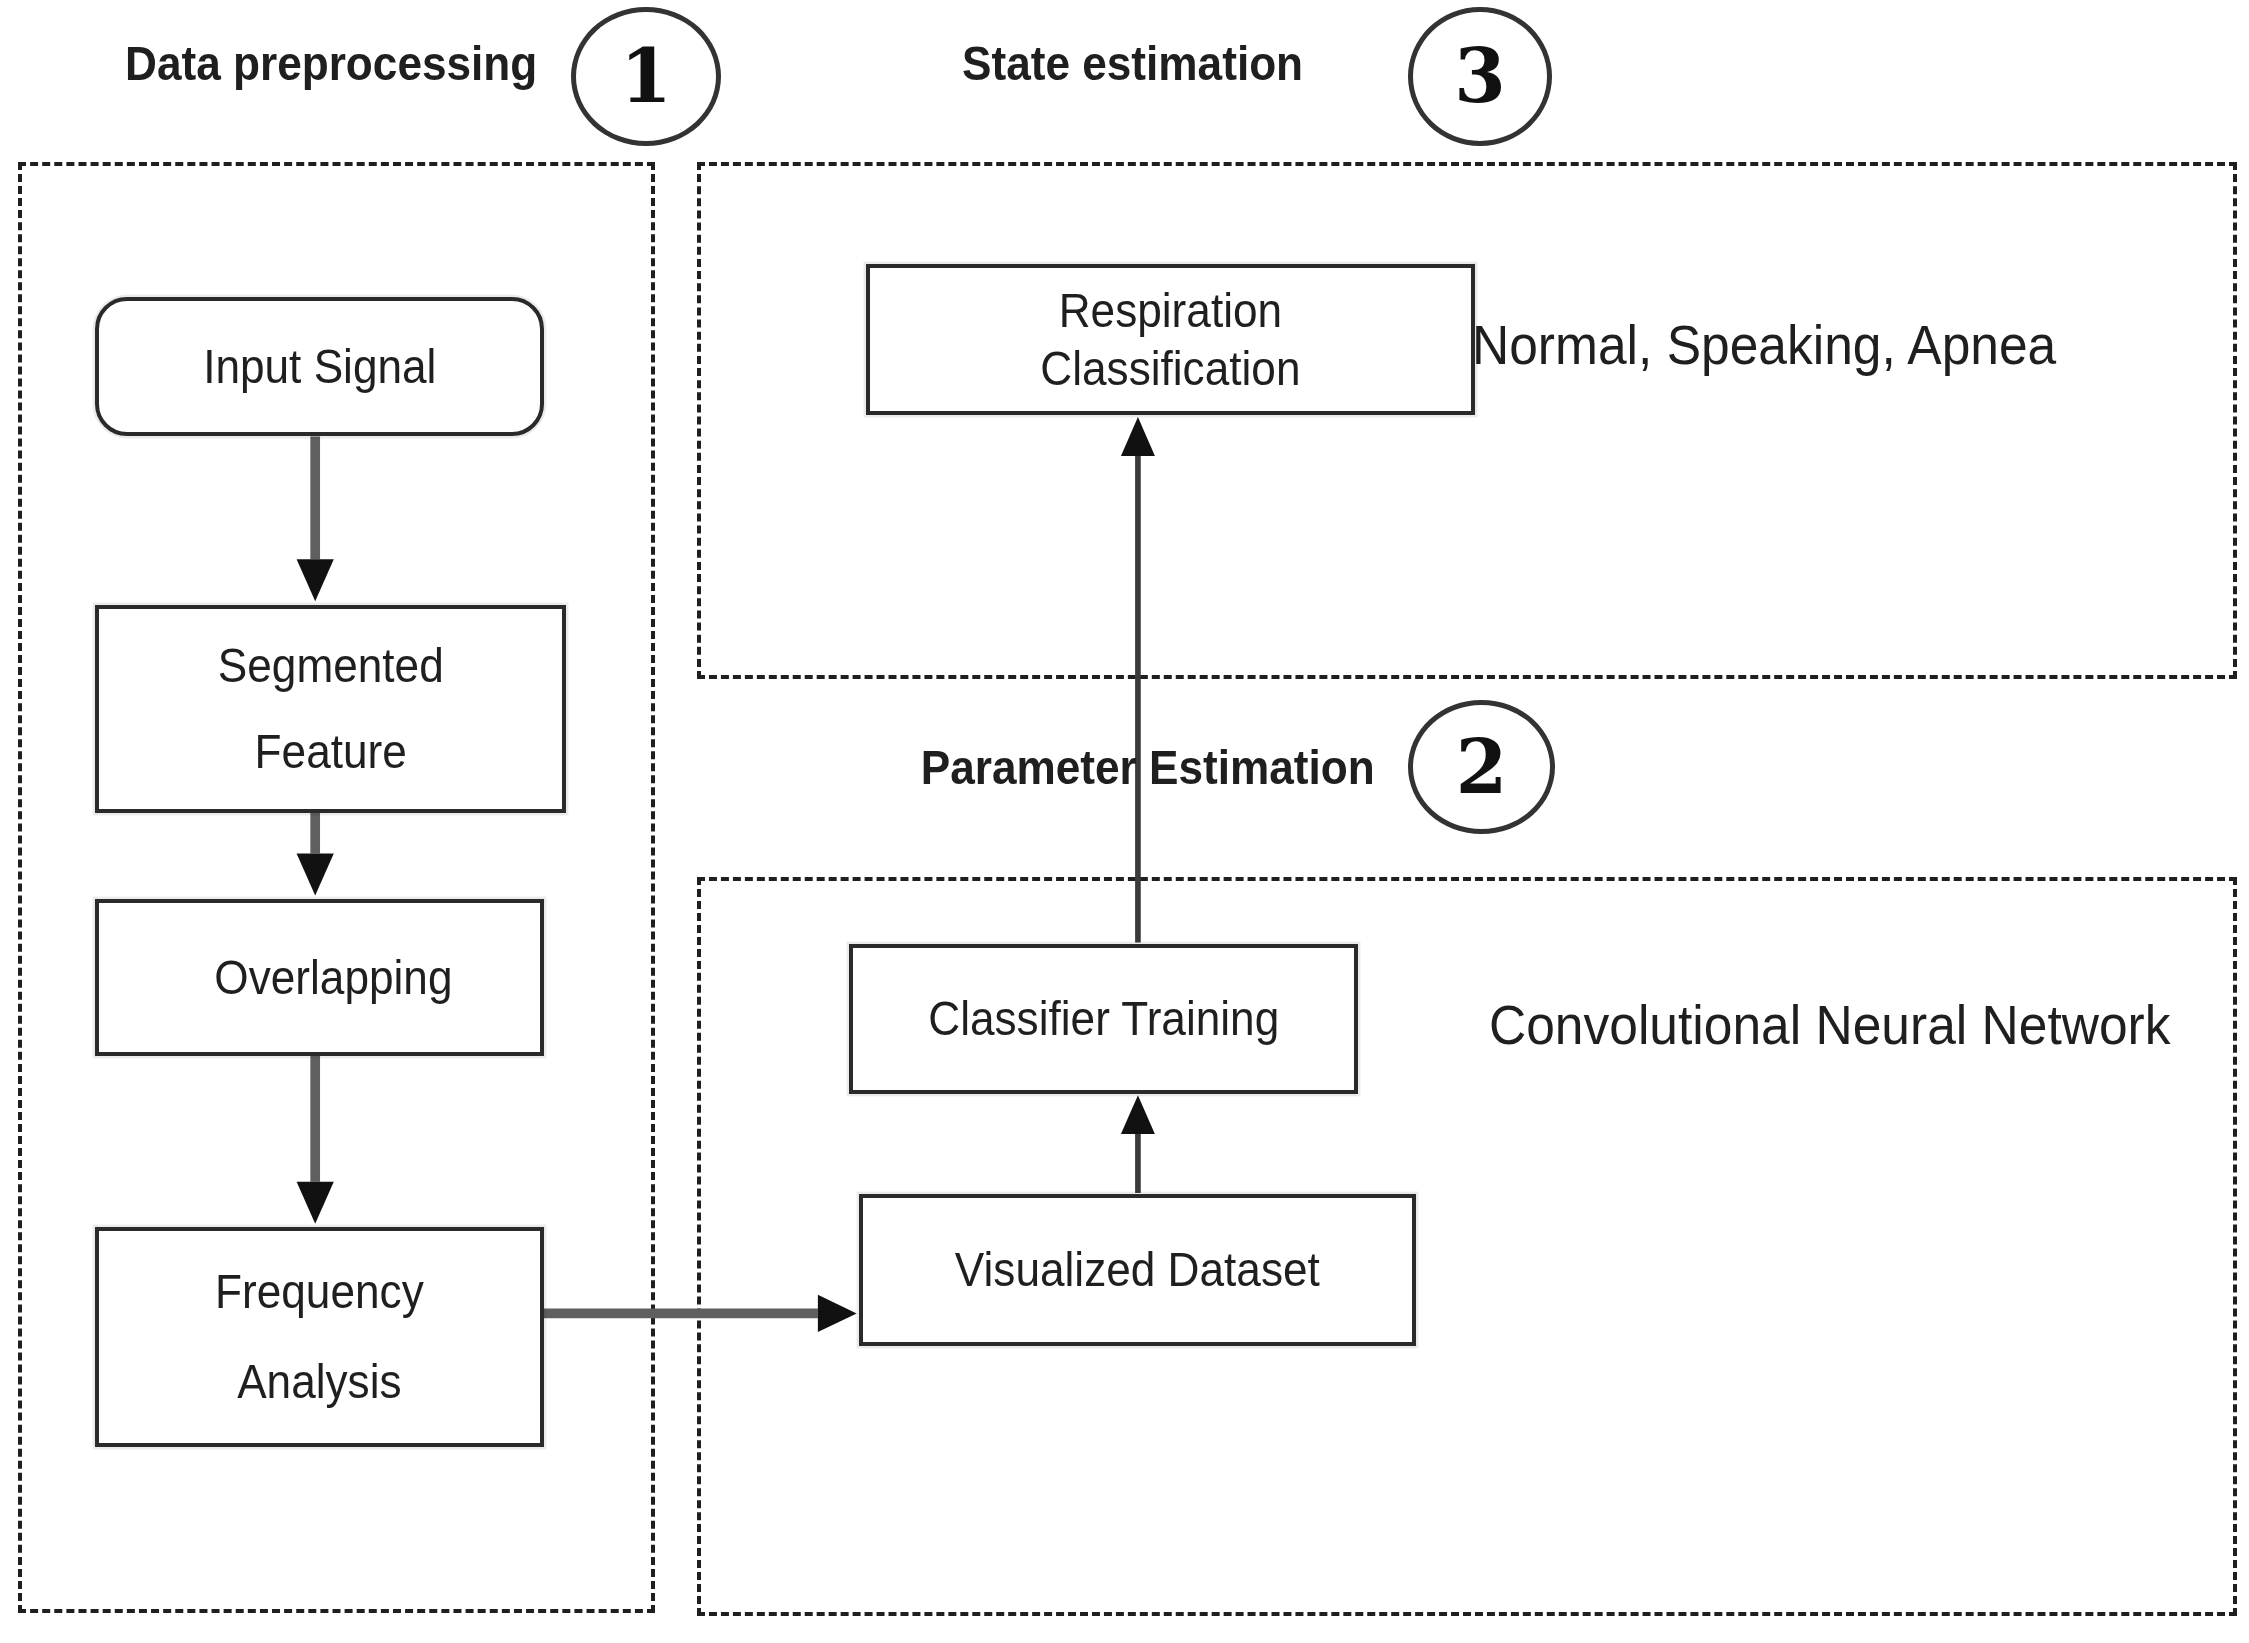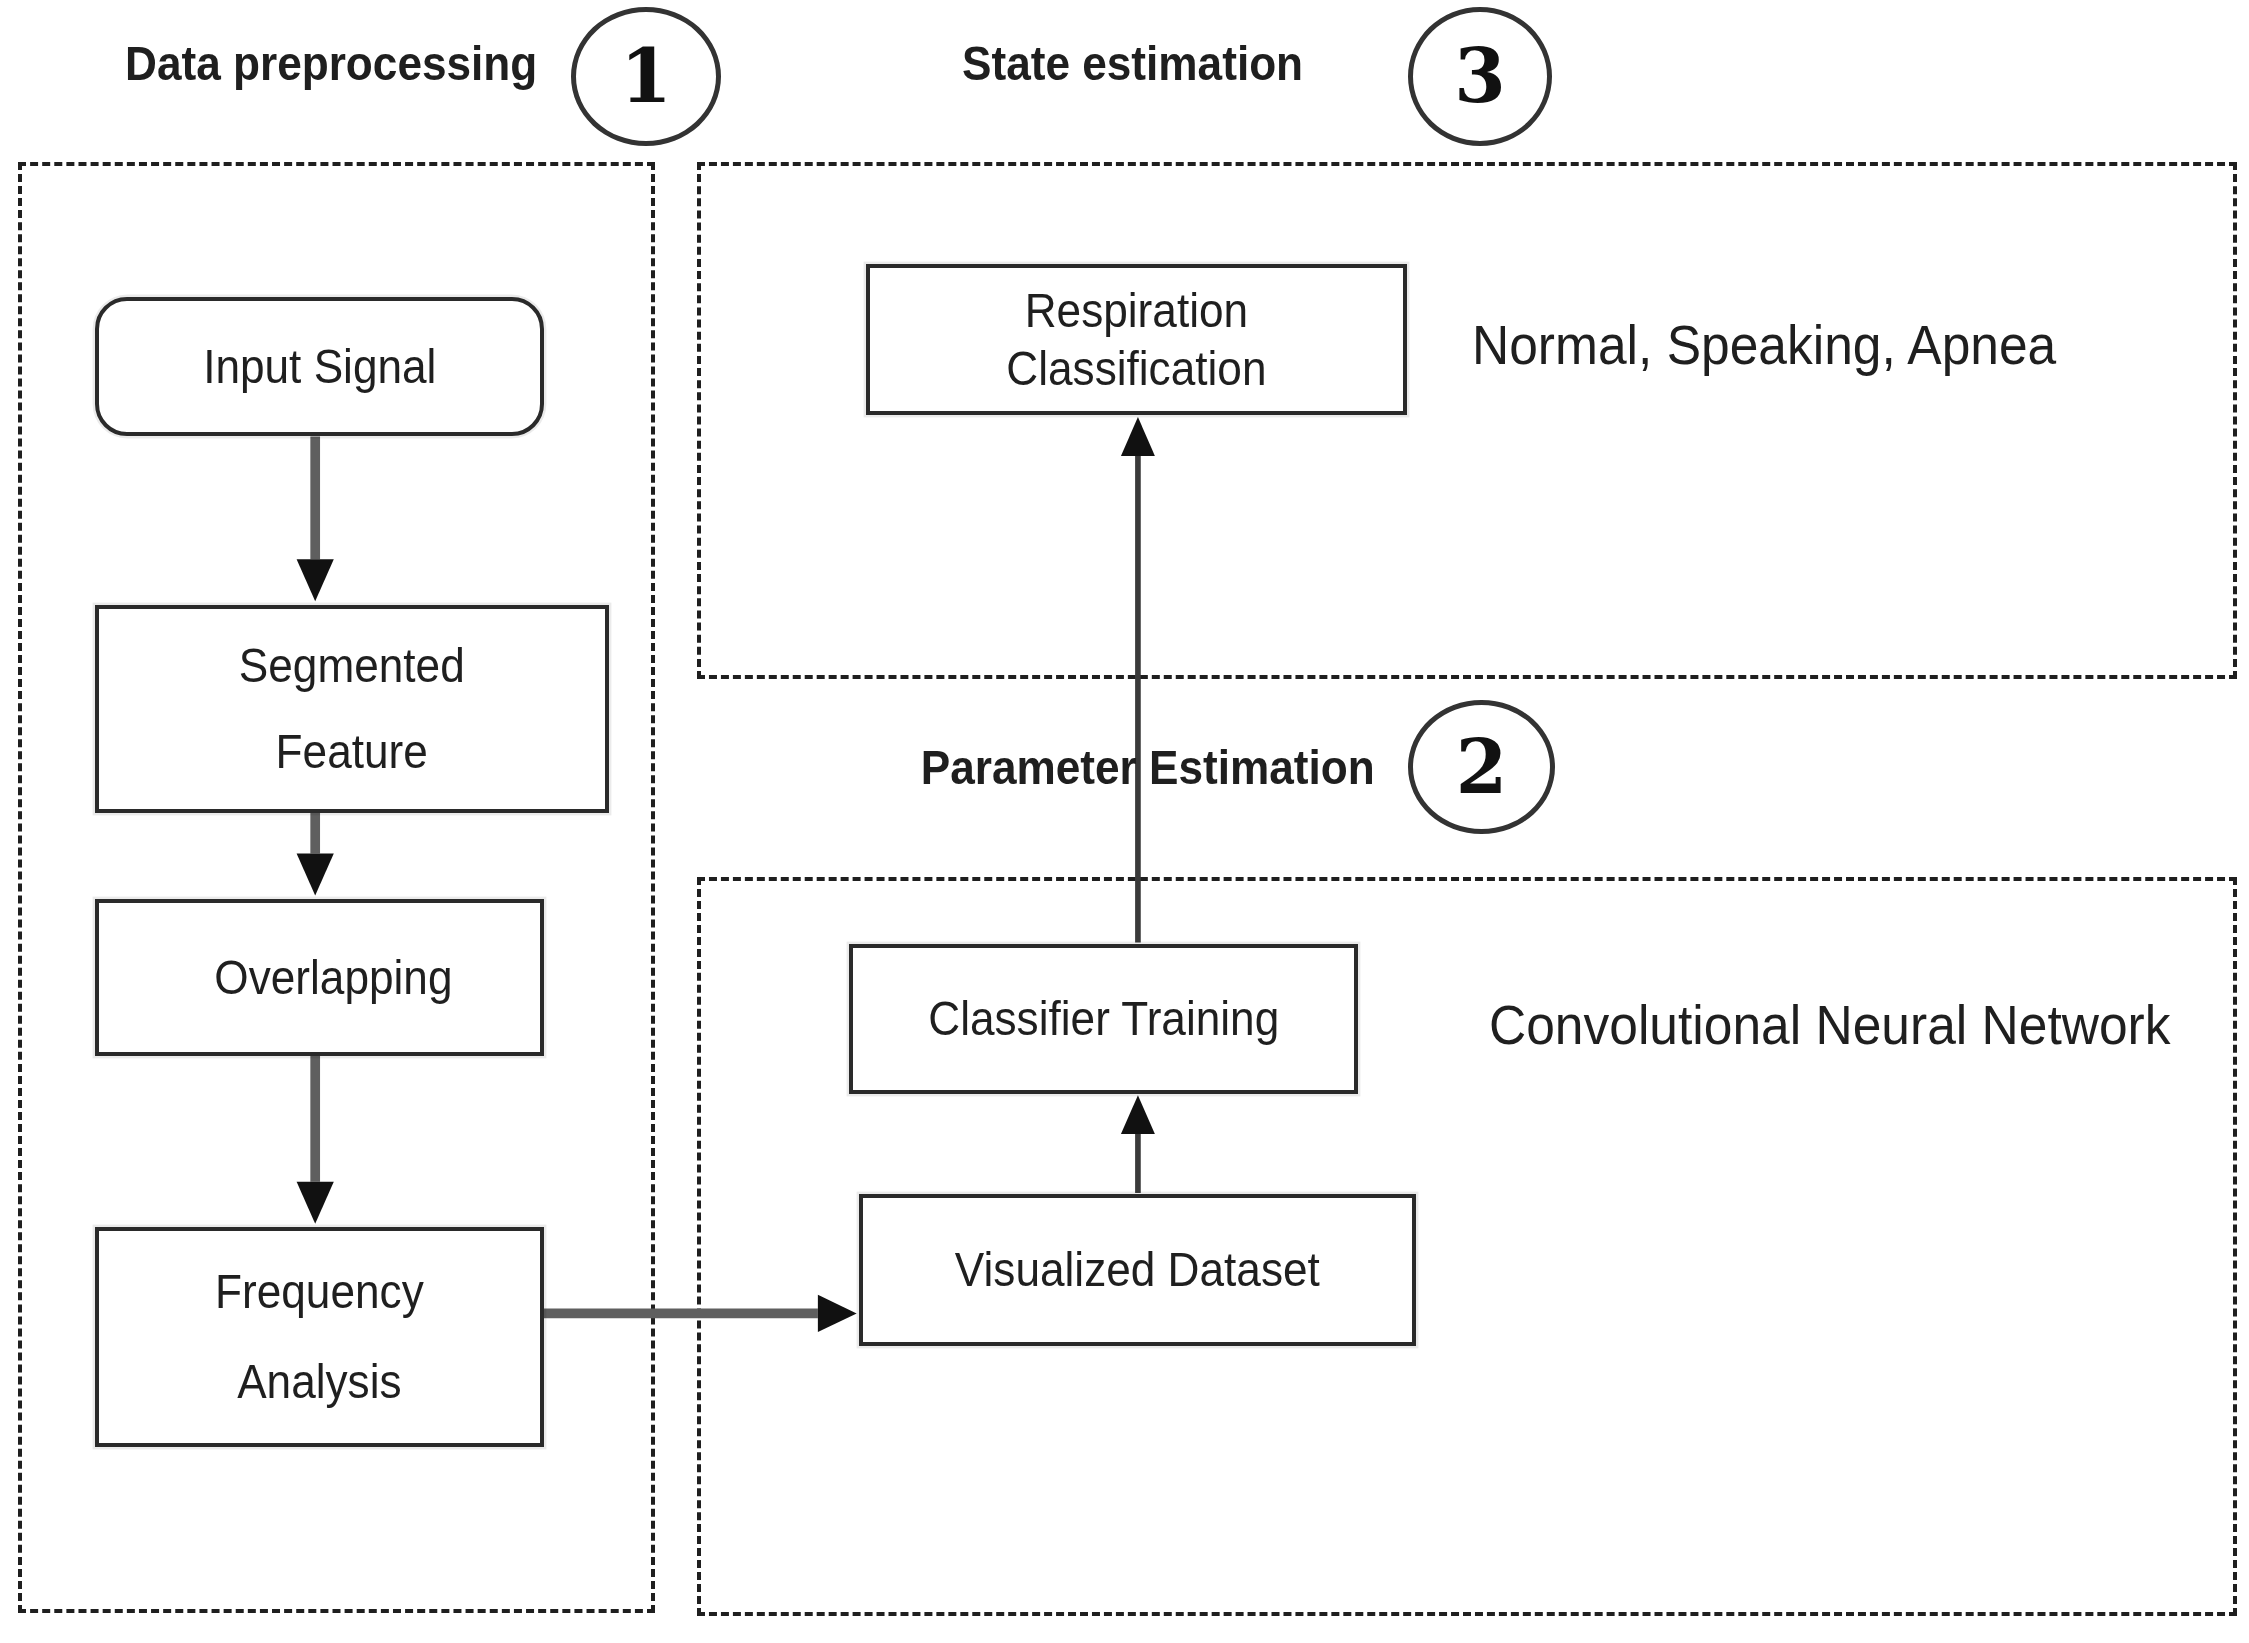--- a/index.html
+++ b/index.html
@@ -100,35 +100,35 @@
     <span class="cond">Parameter Estimation</span>
   </div>
   <div class="step-circle" style="left:1408px;top:700px;width:147px;height:134px;">
     <span>2</span>
   </div>
 
   <div class="node" style="left:95px;top:297px;width:449px;height:139px;border-radius:32px;">
     <span class="ln">Input Signal</span>
   </div>
 
-  <div class="node spread" style="left:95px;top:605px;width:514px;height:208px;text-align:center;">
+  <div class="node spread" style="left:95px;top:605px;width:471px;height:208px;text-align:center;">
     <span class="ln">Segmented</span>
     <span class="ln">Feature</span>
   </div>
 
   <div class="node" style="left:95px;top:899px;width:449px;height:157px;padding-left:27px;">
     <span class="ln">Overlapping</span>
   </div>
 
   <div class="node spread" style="left:95px;top:1227px;width:449px;height:220px;">
     <span class="ln">Frequency</span>
     <span class="ln">Analysis</span>
   </div>
 
-  <div class="node" style="left:866px;top:264px;width:541px;height:151px;">
+  <div class="node" style="left:866px;top:264px;width:609px;height:151px;">
     <span class="ln">Respiration</span>
     <span class="ln">Classification</span>
   </div>
 
   <div class="node" style="left:849px;top:944px;width:509px;height:150px;">
     <span class="ln">Classifier Training</span>
   </div>
 
   <div class="node" style="left:859px;top:1194px;width:557px;height:152px;">
     <span class="ln">Visualized Dataset</span>

